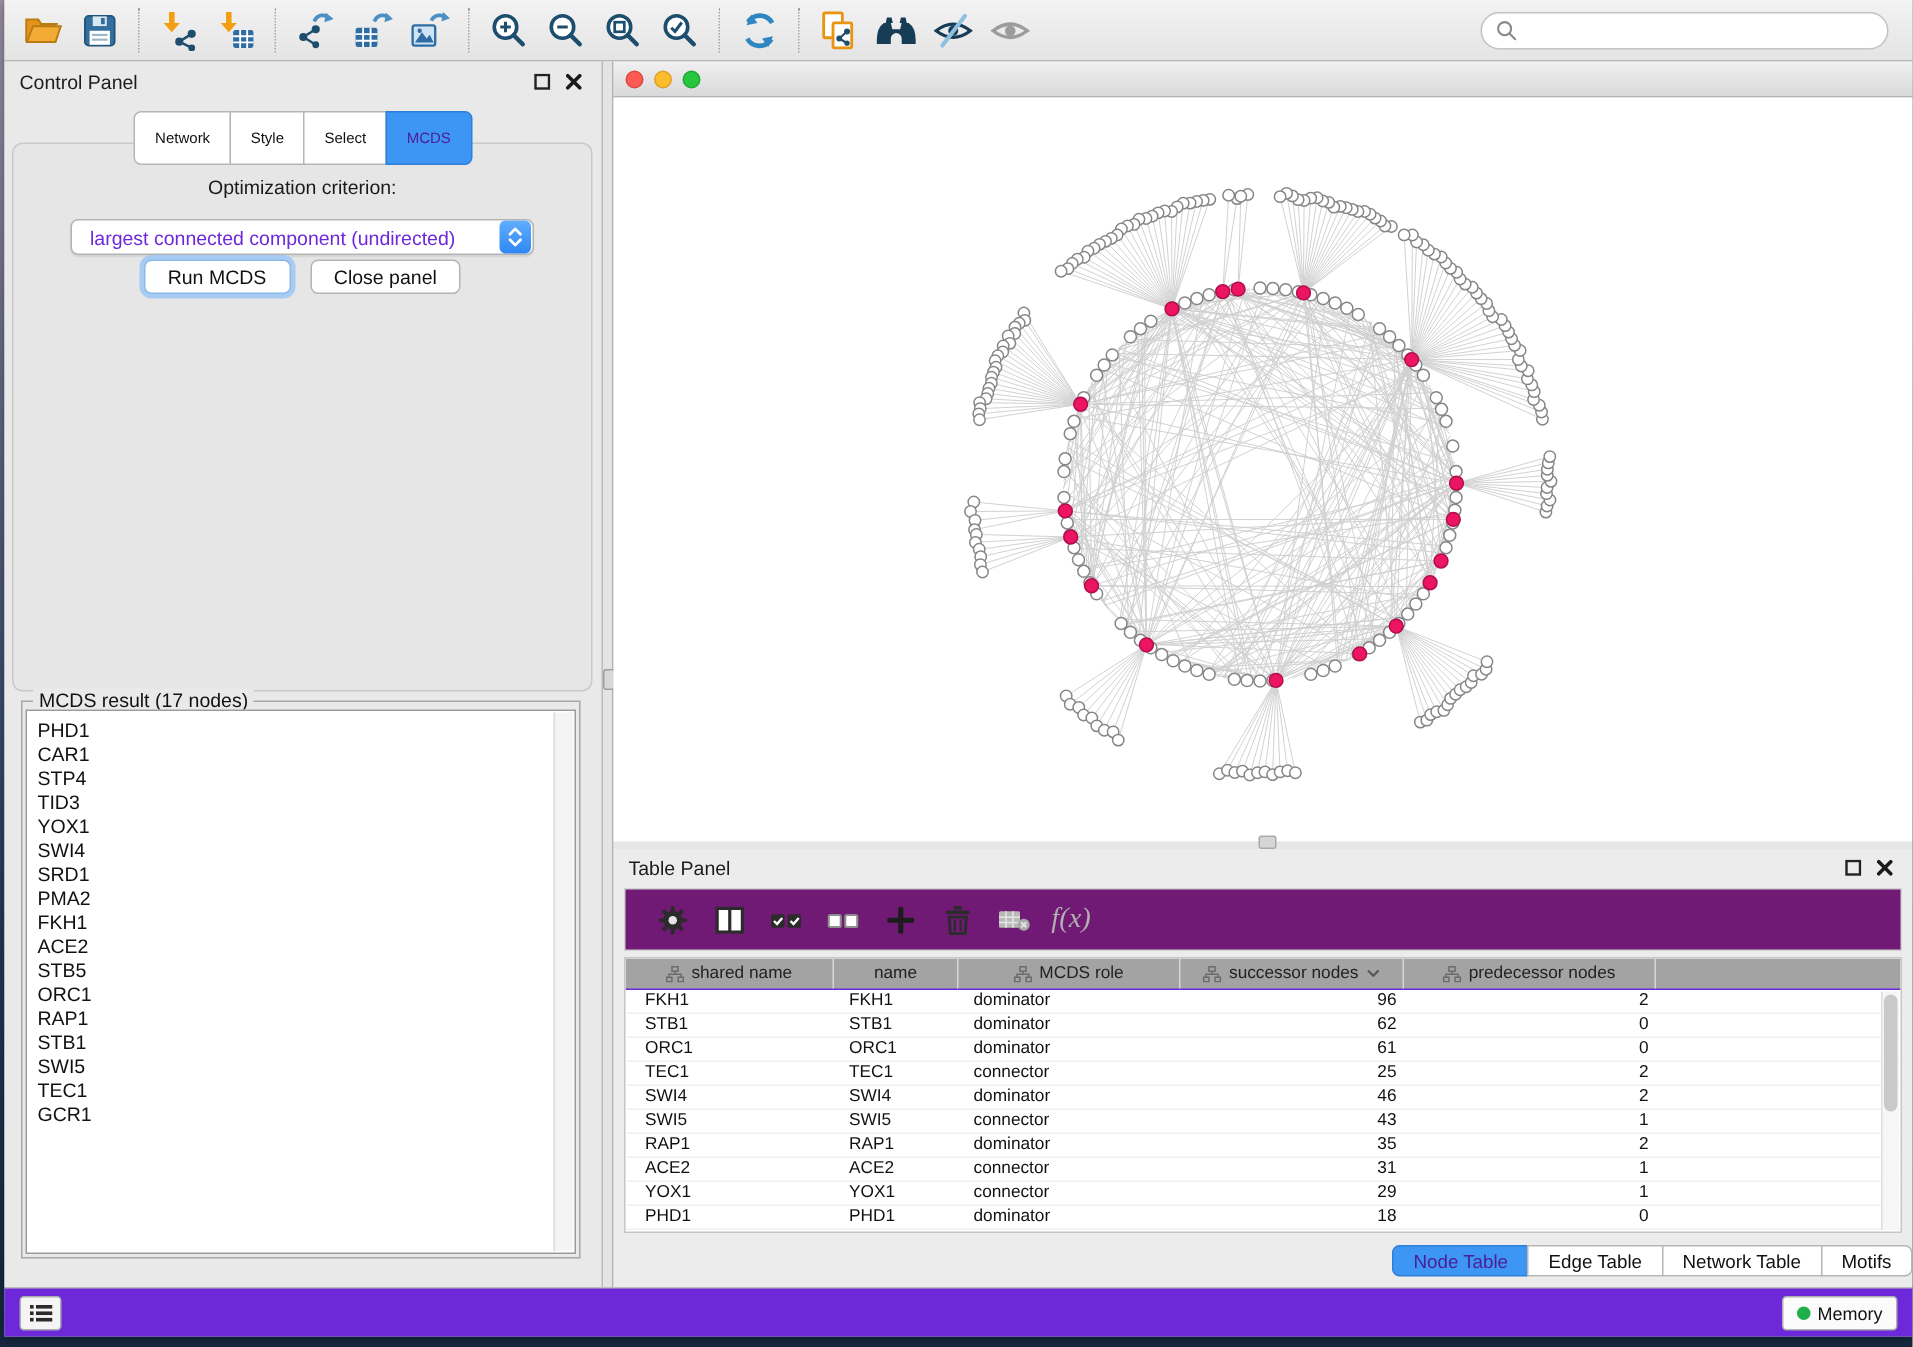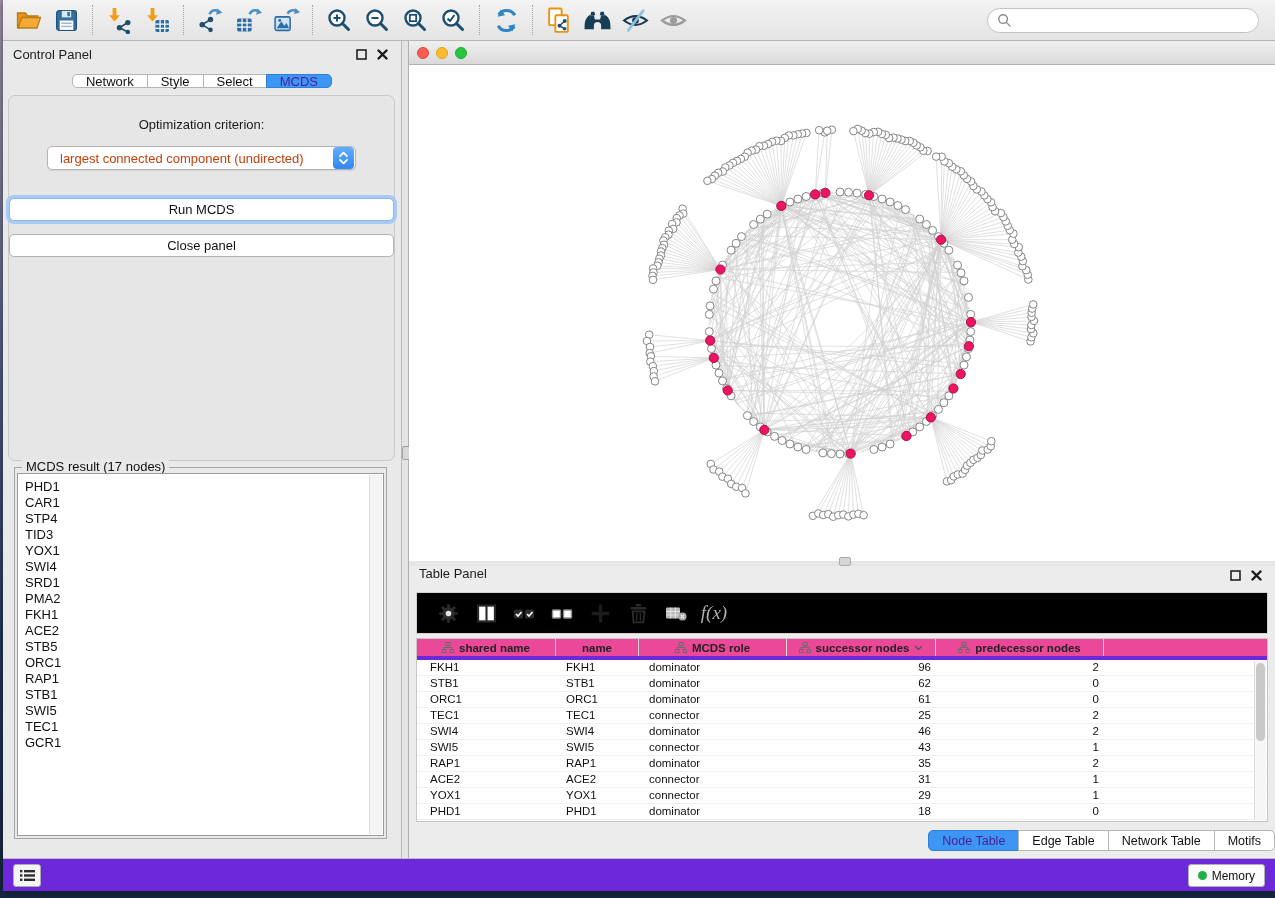--- a/index.html
+++ b/index.html
@@ -15,31 +15,31 @@
   .searchbox input { flex:1; border:none; outline:none; font-size:13px; background:transparent; color:#333; }
 
   
   .control-panel { position:absolute; left:0; top:41px; width:399px; bottom:33px; background:#e9e9e9; border-right:1px solid #bcbcbc; }
   .panel-head { position:absolute; top:0; left:0; right:0; height:26px; display:flex; align-items:center; padding:0 10px; }
   .panel-title { font-size:13px; color:#1c1c1c; }
   .panel-head .spacer, .tp-head .spacer { flex:1; }
   .wbtn { width:18px; height:18px; border:none; background:transparent; display:flex; align-items:center; justify-content:center; cursor:pointer; margin-left:3px; }
 
   .cp-tabs { position:absolute; top:33px; left:0; right:0; display:flex; justify-content:center; z-index:3; }
-  .tab { height:14px; padding:0 13px; font-size:13px; background:#fff; border:1px solid #b5b5b5; margin-left:-1px; display:flex; align-items:center; cursor:pointer; color:#111; }
+  .tab { height:36px; padding:0 13px; font-size:10px; background:#fff; border:1px solid #b5b5b5; margin-left:-1px; display:flex; align-items:center; cursor:pointer; color:#111; }
   .tab:first-child { border-radius:5px 0 0 5px; margin-left:0; }
   .tab:last-child { border-radius:0 5px 5px 0; }
   .tab.sel { background:#3e96f4; border-color:#2e7fd8; color:#4c1d95; }
 
   .cp-card { position:absolute; left:5px; right:6px; top:54px; height:366px; background:#e6e6e6; border:1px solid #c9c9c9; border-radius:7px; }
   .opt-label { text-align:center; margin-top:21px; font-size:13px; color:#1a1a1a; }
   .mac-select { position:absolute; left:38px; right:38px; top:50px; height:24px; background:#fff; border:1px solid #b4b4b4; border-radius:5px; display:flex; align-items:center; cursor:pointer; box-shadow:0 1px 1px rgba(0,0,0,.08); }
-  .mac-select .val { flex:1; font-size:13px; padding-left:12px; color:#c2410c; white-space:nowrap; overflow:hidden; }
+  .mac-select .val { flex:1; font-size:13px; padding-left:12px; color:#6d28d9; white-space:nowrap; overflow:hidden; }
   .mac-select .cap { width:21px; height:22px; margin:0 1px; border-radius:4px; background:linear-gradient(#62aeff,#2f87f2); display:flex; align-items:center; justify-content:center; }
-  .btn-row { position:absolute; top:102px; left:0; right:0; display:flex; justify-content:center; gap:13px;flex-direction:column; }
+  .btn-row { position:absolute; top:77px; left:0; right:0; display:flex; justify-content:center; gap:13px; }
   .mac-btn { height:23px; padding:0 15px; font-size:13px; background:#fff; border:1px solid #b3b3b3; border-radius:5px; cursor:pointer; color:#111; }
   .mac-btn.focus { border-color:#8db9e8; box-shadow:0 0 0 3px #a7cbf3; }
 
   .groupbox { position:absolute; left:11px; right:14px; top:426px; bottom:19px; border:1px solid #a6a6a6; }
   .groupbox .legend { position:absolute; top:-9px; left:7px; background:#e9e9e9; padding:0 4px; font-size:13px; color:#111; }
   .mcds-list { position:absolute; inset:5px 2px 2px 2px; background:#fff; border:1px solid #9a9a9a; overflow:hidden; }
   .mcds-list .items { padding:5px 0 0 7px; }
   .mcds-item { font-size:13px; line-height:16px; color:#111; }
   .list-scroll { position:absolute; top:1px; bottom:1px; right:1px; width:13px; background:#f4f4f4; border-left:1px solid #dcdcdc; }
 
@@ -55,25 +55,25 @@
   .tl.y { background:#fdbc2e; border:1px solid #dfa123; }
   .tl.g { background:#28c63f; border:1px solid #1fa832; }
   .net-title { position:absolute; left:0; right:0; text-align:center; font-size:13px; font-weight:700; color:#2b2b2b; pointer-events:none; }
   .net-canvas { position:absolute; top:24px; left:0; right:0; bottom:0; background:#fff; overflow:hidden; }
 
   .h-splitter { position:absolute; top:520px; left:0; right:0; height:5px; background:#e6e6e6; cursor:row-resize; }
   .h-splitter .knob { position:absolute; left:430px; top:-4px; width:12px; height:9px; background:#d6d6d6; border:1px solid #aaa; border-radius:2px; }
 
   
   .table-panel { position:absolute; top:525px; left:0; right:0; bottom:0; background:#ececec; }
-  .tp-head { position:absolute; top:0; left:0; right:0; height:24px; display:flex; align-items:flex-start; padding:0 10px; }
-  .tp-toolbar { position:absolute; top:26px; left:7px; right:7px; height:42px; background:#000000; border:1px solid #d2d2d2; display:flex; align-items:center; padding-left:12px; }
+  .tp-head { position:absolute; top:0; left:0; right:0; height:24px; display:flex; align-items:center; padding:0 10px; }
+  .tp-toolbar { position:absolute; top:26px; left:7px; right:7px; height:42px; background:#701a75; border:1px solid #d2d2d2; display:flex; align-items:center; padding-left:12px; }
   .tp-toolbar .tbtn { width:38px; height:36px; }
   .tp-table { position:absolute; top:72px; left:7px; right:7px; bottom:36px; background:#fff; border:1px solid #c6c6c6; overflow:hidden; }
-  .thead { display:flex; height:21px; background:#ec4899; border-bottom:4px solid #6d28d9;font-weight:bold; }
+  .thead { display:flex; height:21px; background:#a3a3a3; border-bottom:1px solid #6d28d9; }
   .th { display:flex; align-items:center; justify-content:center; font-size:11.5px; color:#222; border-right:1px solid #d6d6d6; gap:5px; cursor:pointer; }
   .th:last-child { border-right:none; }
   .trow { display:flex; height:16px; border-bottom:1px solid #f0f0f0; }
   .td { font-size:11.5px; color:#111; line-height:15px; white-space:nowrap; overflow:hidden; }
   .td.num { text-align:right; }
   .tbl-scroll { position:absolute; top:22px; bottom:1px; right:1px; width:12px; background:#f6f6f6; border-left:1px solid #ddd; }
   .tbl-thumb { position:absolute; top:2px; left:1px; right:1px; height:78px; background:#c9c9c9; border-radius:5px; }
   .tp-tabs { position:absolute; bottom:7px; left:0; right:0; display:flex; justify-content:flex-end; }
   .tp-tabs .tab { font-size:12.5px; height:21px; }
 

